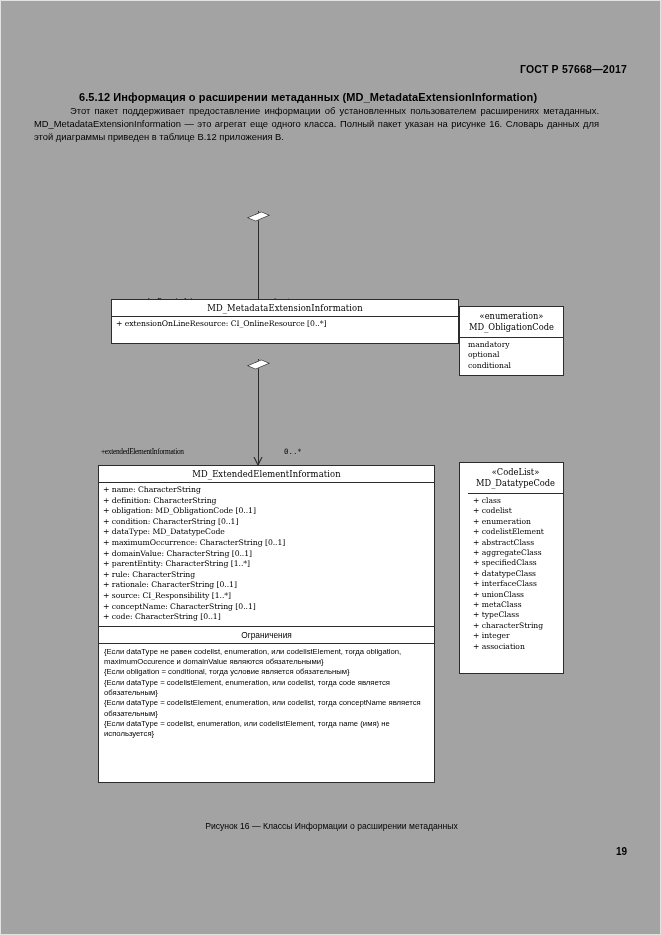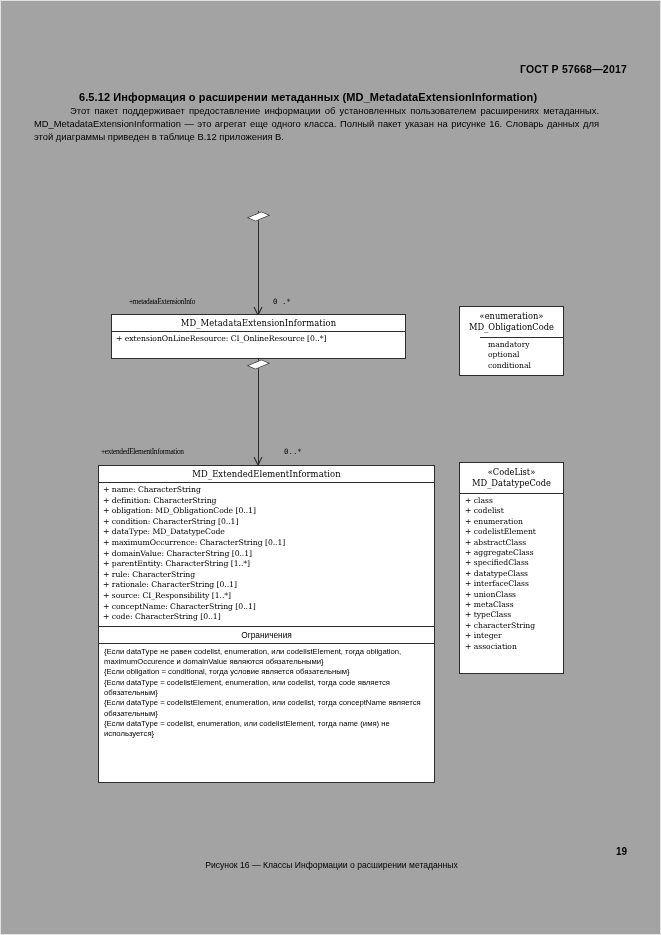--- a/index.html
+++ b/index.html
@@ -161,21 +161,20 @@
   }
 
   
   .fig-caption {
     position: absolute;
     top: 820px;
     left: 0;
     width: 661px;
     text-align: center;
     font-size: 8.6px;
-    margin-top: 39px;
   }
   .page-num {
     position: absolute;
     top: 845px;
     right: 33px;
     font-size: 10px;
     font-weight: bold;
   }
 </style>
 </head>
@@ -192,21 +191,21 @@
 
 
     <div class="vline" style="left:257px; top:210px; height:104px;"></div>
     <div class="diamond" style="left:252.5px; top:208px;"></div>
     <svg class="arrow-head" style="left:252px; top:306px;" viewBox="0 0 10 9">
       <polyline points="1,0 5,8 9,0" fill="none" stroke="#2c2c2c" stroke-width="1.1"></polyline>
     </svg>
     <div class="assoc-label" style="left:128px; top:296px;">+metadataExtensionInfo</div>
     <div class="mult-label" style="left:272px; top:296px;">0 .*</div>
 
-    <div class="uml-box" style="left:110px; top:313px; width:295px; height:45px;">
+    <div class="uml-box" style="left:110px; top:298px; width:348px; height:45px;">
       <div class="uml-title">MD_MetadataExtensionInformation</div>
       <div class="uml-sep uml-compart">
         <div class="uml-attr">+  extensionOnLineResource:  CI_OnlineResource [0..*]</div>
       </div>
     </div>
 
     <div class="vline" style="left:257px; top:358px; height:106px;"></div>
     <div class="diamond" style="left:252.5px; top:356px;"></div>
     <svg class="arrow-head" style="left:252px; top:456px;" viewBox="0 0 10 9">
       <polyline points="1,0 5,8 9,0" fill="none" stroke="#2c2c2c" stroke-width="1.1"></polyline>
@@ -242,28 +241,28 @@
         <div class="constr-line">{Если dataType = codelistElement, enumeration, или codelist, тогда conceptName является обязательным}</div>
         <div class="constr-line">{Если dataType = codelist, enumeration, или codelistElement, тогда name (имя) не используется}</div>
       </div>
     </div>
 
     <div class="uml-box" style="left:458px; top:305px; width:105px; height:70px;">
       <div class="stereo-title">
         <div>«enumeration»</div>
         <div>MD_ObligationCode</div>
       </div>
-      <div class="uml-sep uml-compart" style="padding-left:8px;margin-left:20px;">
+      <div class="uml-sep uml-compart" style="padding-left:8px;">
         <div class="stereo-item">mandatory</div>
         <div class="stereo-item">optional</div>
         <div class="stereo-item">conditional</div>
       </div>
     </div>
 
-    <div class="uml-box" style="left:458px; top:461px; width:105px; height:212px;">
+    <div class="uml-box" style="left:458px; top:461px; width:105px; height:212px;padding-left:8px;">
       <div class="stereo-title">
         <div>«CodeList»</div>
         <div>MD_DatatypeCode</div>
       </div>
       <div class="uml-sep uml-compart" style="padding-left:5px;">
         <div class="stereo-item">+  class</div>
         <div class="stereo-item">+  codelist</div>
         <div class="stereo-item">+  enumeration</div>
         <div class="stereo-item">+  codelistElement</div>
         <div class="stereo-item">+  abstractClass</div>

